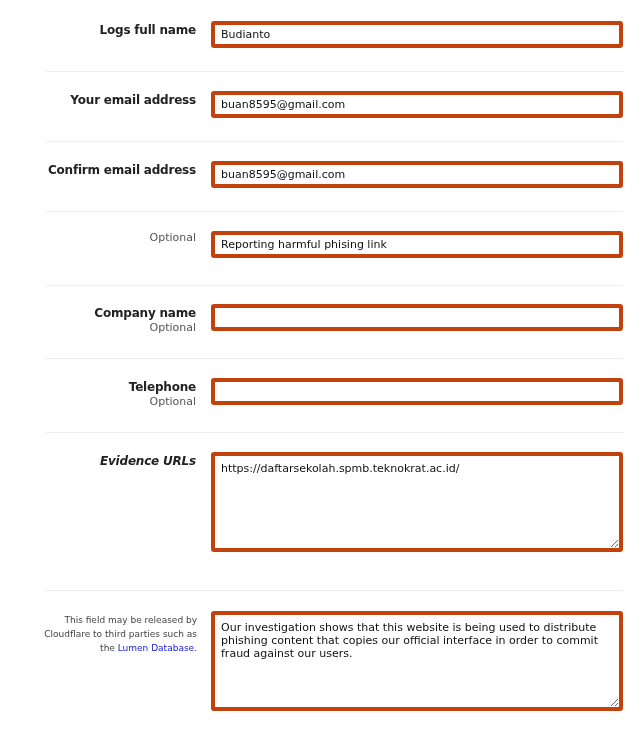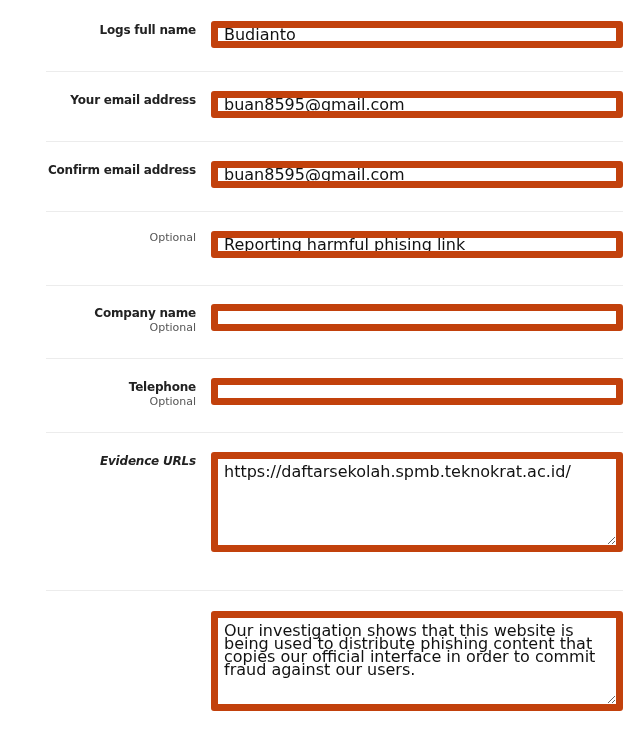--- a/index.html
+++ b/index.html
@@ -18,23 +18,23 @@
   }
   .sub {
     font-size: 11px; color: #555; line-height: 12px; display: block;
   }
   .help {
     font-size: 9px; color: #444; line-height: 14px; display: block; margin-top: 1px;
   }
   .help a { color: #1a1adf; text-decoration: none; }
   .field {
     position: absolute; left: 211px; width: 412px; height: 27px;
-    border: 7px solid #c2410c; border-radius: 3px; background: #fff;
+    border: 4px solid #c2410c; border-radius: 3px; background: #fff;
     font-family: "DejaVu Sans", "Liberation Sans", sans-serif;
-    font-size: 16px; color: #111; padding: 0 6px; line-height: 25px;
+    font-size: 11px; color: #111; padding: 0 6px; line-height: 25px;
     outline: none;
   }
   textarea.field {
     height: 100px; resize: both; line-height: 13px; padding: 6px 6px;
     overflow: hidden;
   }
   .divider {
     position: absolute; left: 46px; width: 577px; height: 1px; background: #ececec;
   }
 </style>
@@ -81,16 +81,17 @@
   <input class="field" style="top: 378px;" type="text" value="">
   <div class="divider" style="top:432px;"></div>
 
   <div class="label-col" style="top:453px;font-style:italic;">
     <div class="label">Evidence URLs</div>
   </div>
   <textarea class="field" style="top: 452px;">https://daftarsekolah.spmb.teknokrat.ac.id/</textarea>
   <div class="divider" style="top:590px;"></div>
 
   <div class="label-col" style="top:612px; width:197px; padding-left:40px;">
+    <span class="help"><span>This field may be released by Cloudflare to third parties such as the </span><a href="#">Lumen Database</a><span>.</span></span>
   </div>
   <textarea class="field" style="top: 611px;">Our investigation shows that this website is being used to distribute phishing content that copies our official interface in order to commit fraud against our users.</textarea>
 
 </form>
 
 </body></html>

